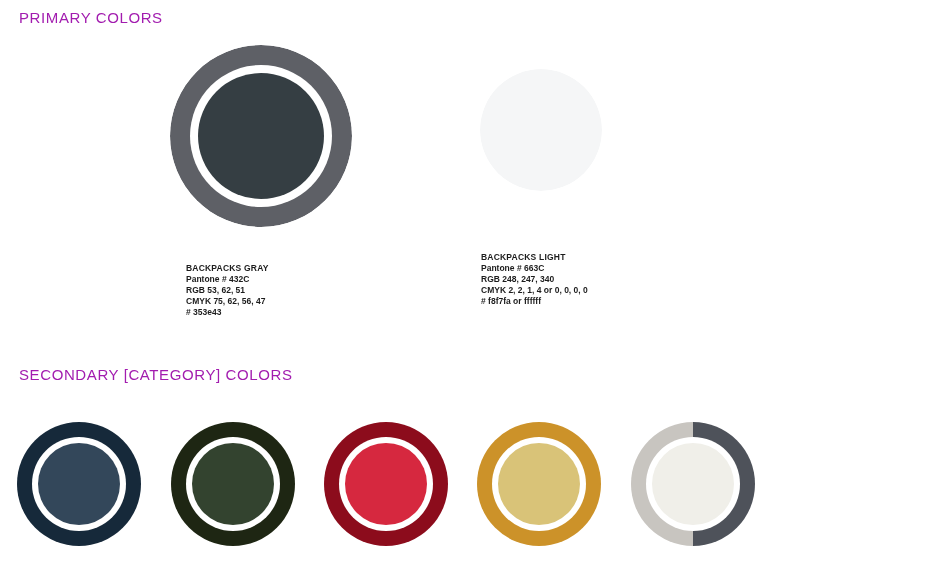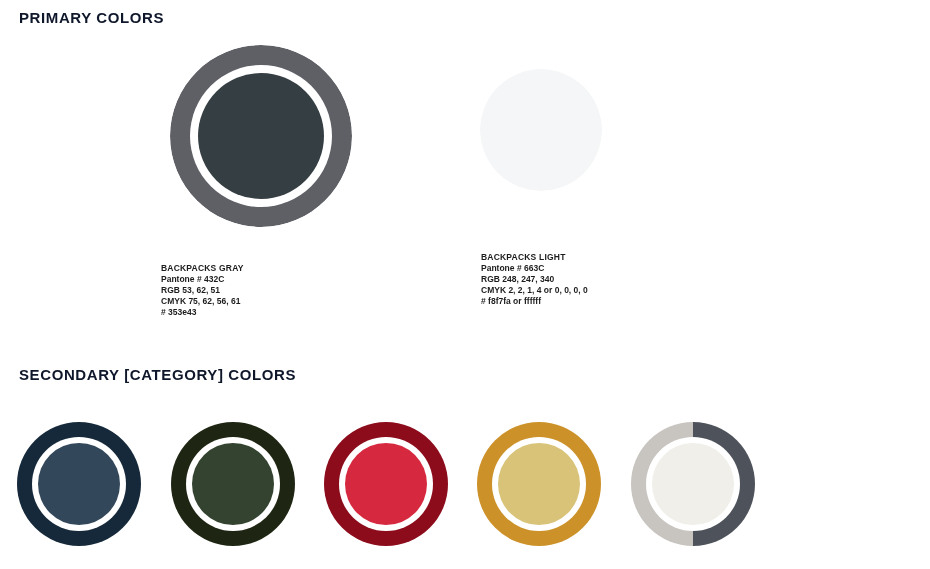--- a/index.html
+++ b/index.html
@@ -17,23 +17,23 @@
   }
   .page {
     position: absolute;
     inset: 0;
   }
 
   
   .section-heading {
     position: absolute;
     font-size: 15px;
-    font-weight: bold;
+    font-weight: normal;
     letter-spacing: 0.6px;
-    color: #0f172a;
+    color: #a21caf;
     white-space: nowrap;
   }
   #heading-primary { left: 19px; top: 9px; }
   #heading-secondary { left: 19px; top: 366px; text-align: center; }
 
   
   .swatch {
     position: absolute;
     border-radius: 50%;
     overflow: hidden;
@@ -102,21 +102,21 @@
     line-height: 11.1px;
     color: #1c1c1c;
     white-space: nowrap;
   }
   .caption .caption-title {
     font-weight: bold;
     letter-spacing: 0.2px;
     display: block;
   }
   .caption .caption-line { display: block; font-weight: bold; }
-  #caption-backpacks-gray { left: 161px; top: 263px; }
+  #caption-backpacks-gray { left: 186px; top: 263px; }
   #caption-backpacks-light { left: 481px; top: 252px; }
 </style>
 </head>
 <body>
 
 <div class="page">
 
   <div class="section-heading" id="heading-primary">PRIMARY COLORS</div>
 
   <div class="swatch" id="swatch-backpacks-gray">
@@ -126,21 +126,21 @@
   </div>
 
   <div class="swatch" id="swatch-backpacks-light">
     <div class="ring-outer" id="ring-backpacks-light" style="background: rgb(245, 246, 247);"></div>
   </div>
 
   <div class="caption" id="caption-backpacks-gray">
     <span class="caption-title">BACKPACKS GRAY</span>
     <span class="caption-line">Pantone # 432C</span>
     <span class="caption-line">RGB 53, 62, 51</span>
-    <span class="caption-line">CMYK 75, 62, 56, 61</span>
+    <span class="caption-line">CMYK 75, 62, 56, 47</span>
     <span class="caption-line"># 353e43</span>
   </div>
 
   <div class="caption" id="caption-backpacks-light">
     <span class="caption-title">BACKPACKS LIGHT</span>
     <span class="caption-line">Pantone # 663C</span>
     <span class="caption-line">RGB 248, 247, 340</span>
     <span class="caption-line">CMYK 2, 2, 1, 4 or 0, 0, 0, 0</span>
     <span class="caption-line"># f8f7fa or ffffff</span>
   </div>

